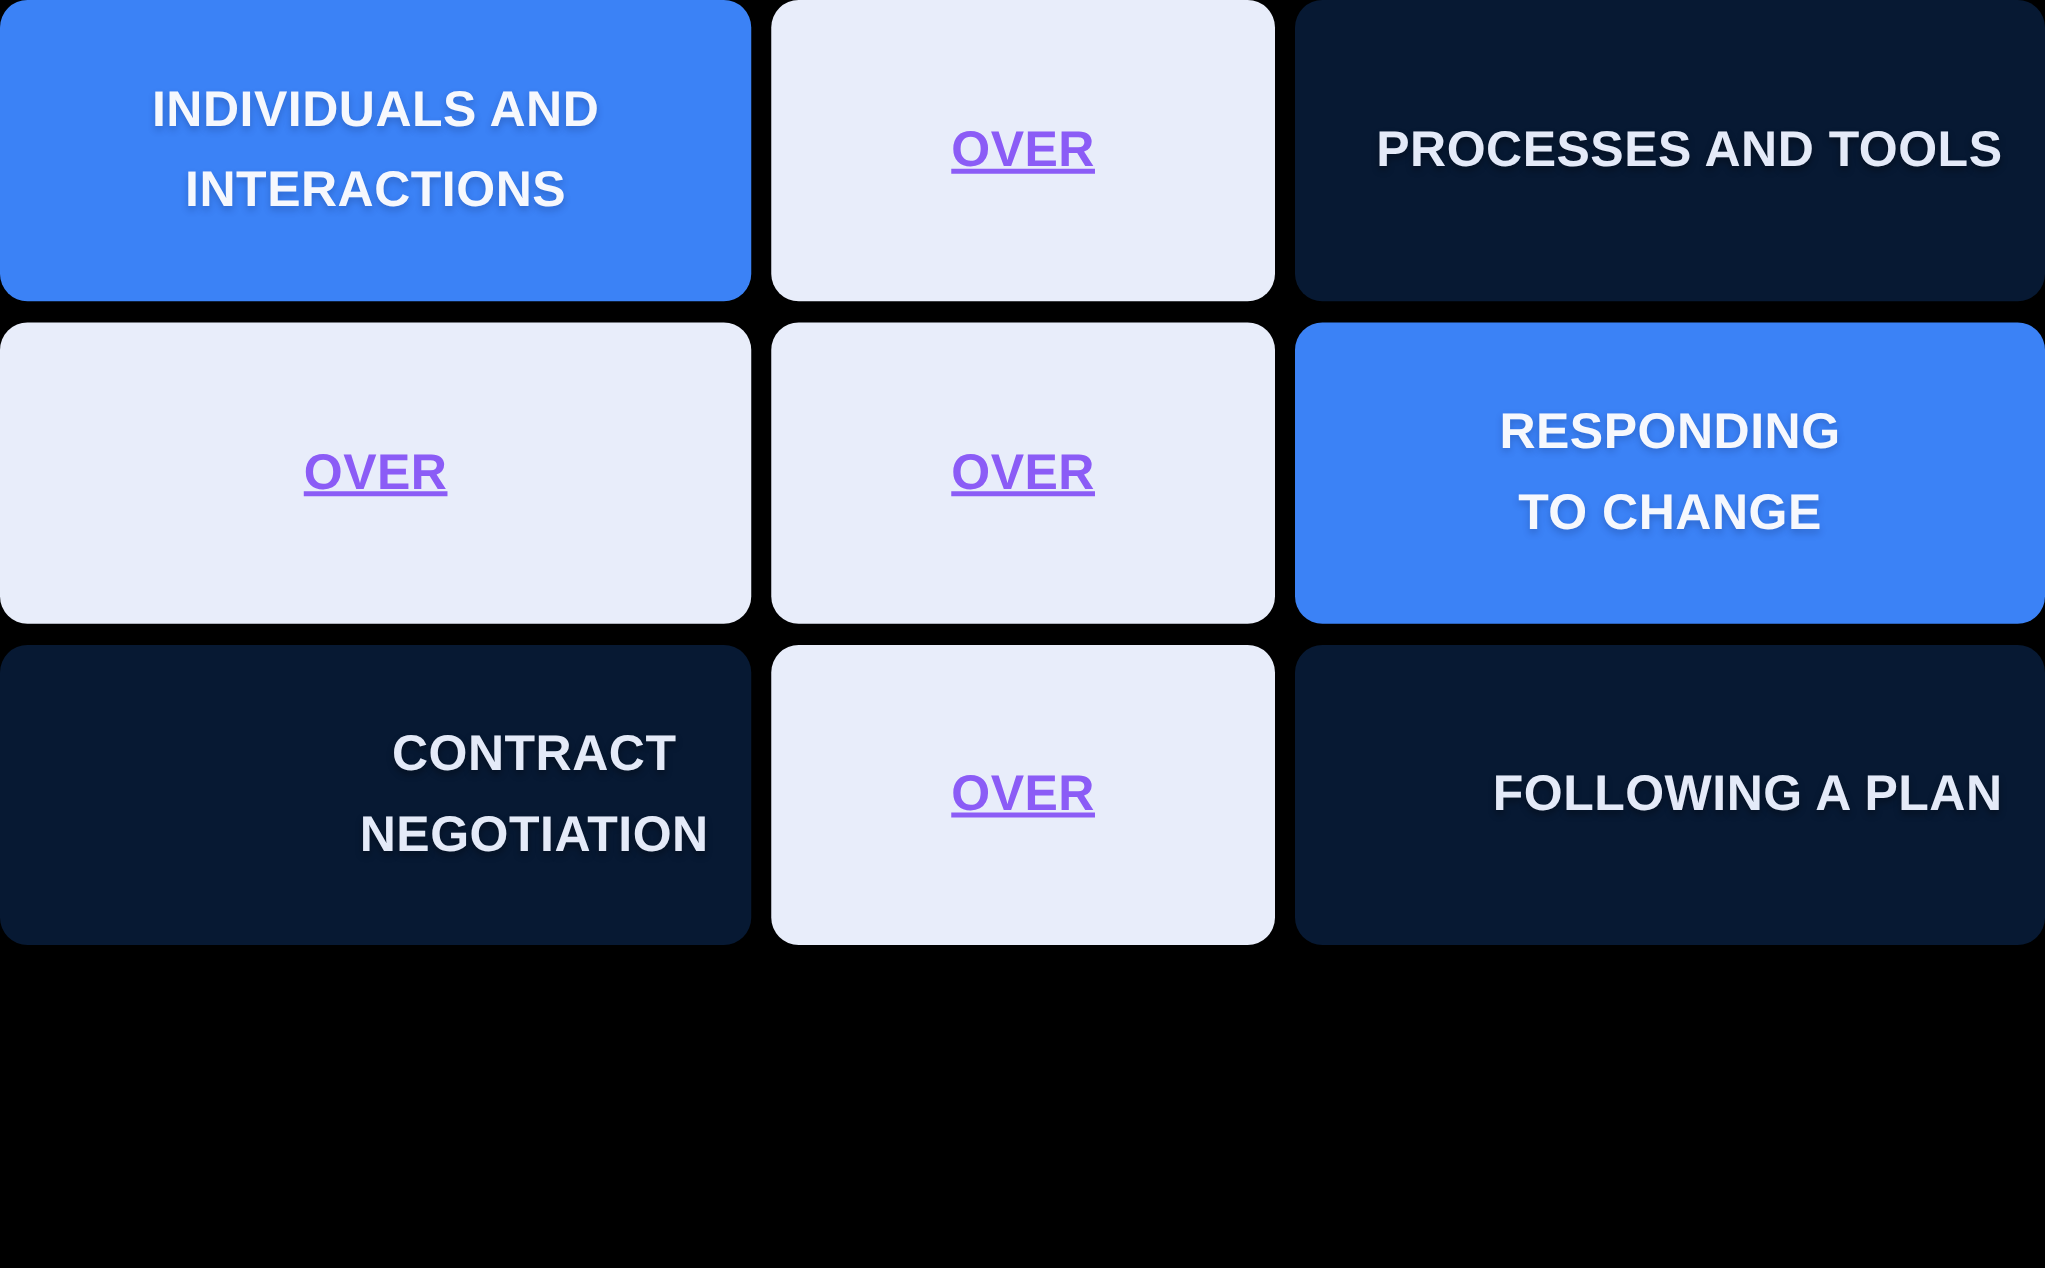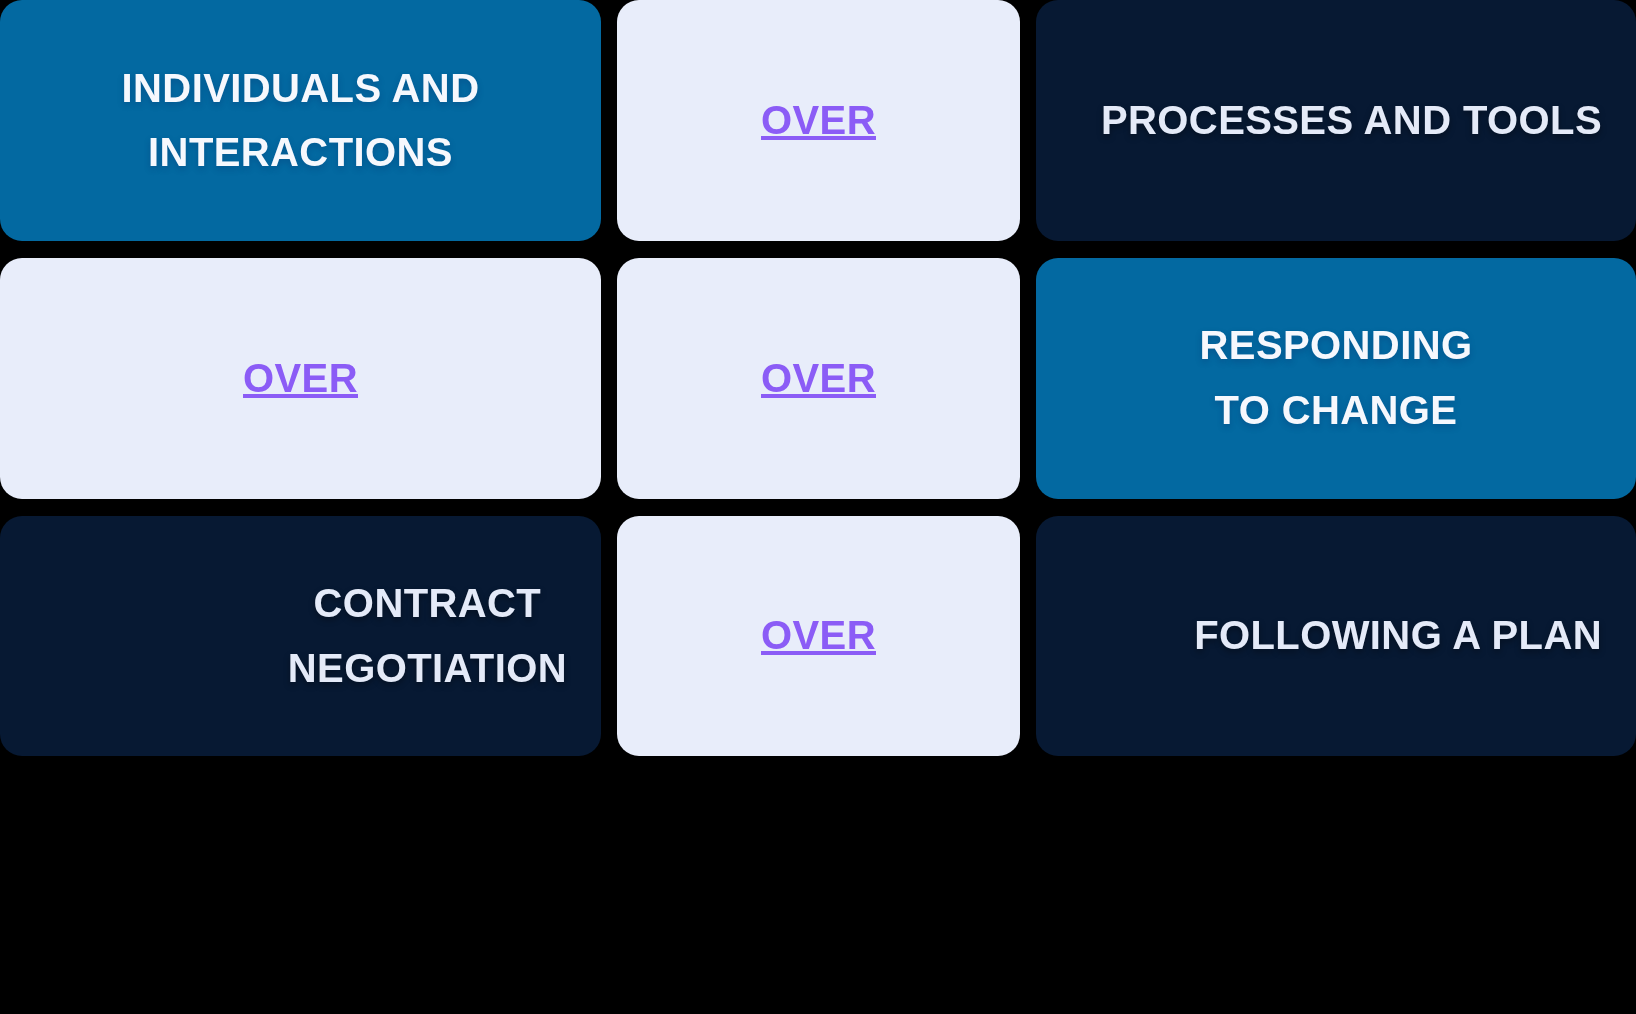--- a/index.html
+++ b/index.html
@@ -28,21 +28,21 @@
   }
   .cell-text {
     font-weight: 700;
     font-size: 40px;
     line-height: 1.62;
     letter-spacing: 0.4px;
     white-space: pre-line;
     text-transform: uppercase;
   }
   .valued {
-    background: #0369a1;
+    background: #3b82f6;
   }
   .valued .cell-text {
     color: #F6F8FD;
     text-shadow: 0 3px 6px rgba(10, 30, 90, 0.25);
   }
   .over {
     background: #E8EDFA;
   }
   .over .cell-text {
     color: #8b5cf6;

